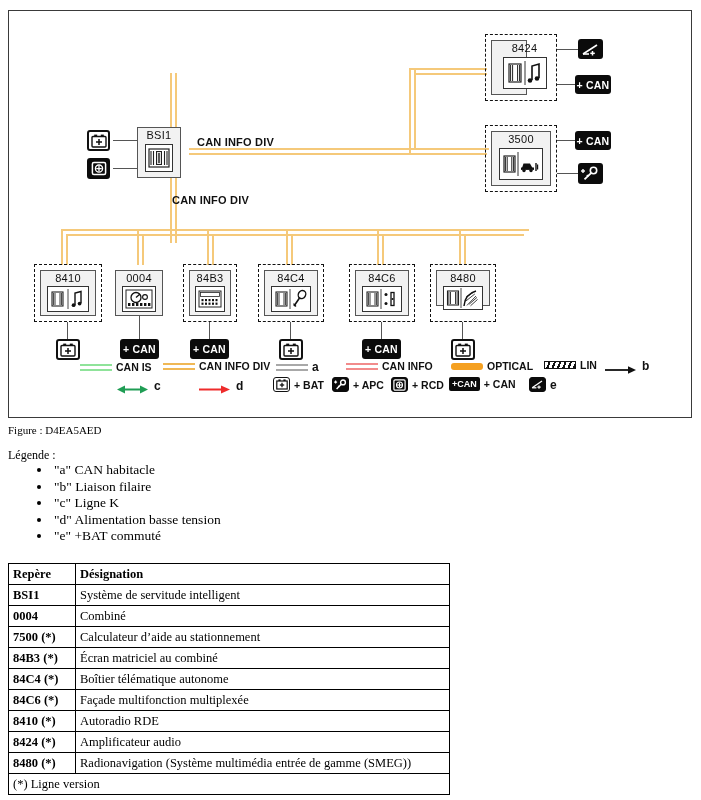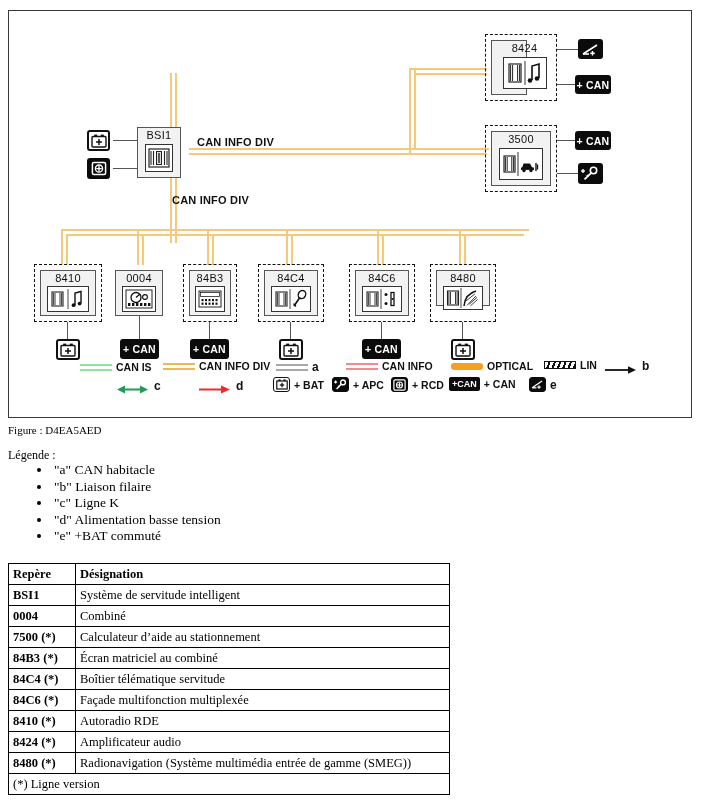--- a/index.html
+++ b/index.html
@@ -541,21 +541,21 @@
     <tr>
         <td class="k">7500 (*)</td>
         <td>Calculateur d’aide au stationnement</td>
       </tr>
     <tr>
         <td class="k">84B3 (*)</td>
         <td>Écran matriciel au combiné</td>
       </tr>
     <tr>
         <td class="k">84C4 (*)</td>
-        <td>Boîtier télématique servitude</td>
+        <td>Boîtier télématique autonome</td>
       </tr>
     <tr>
         <td class="k">84C6 (*)</td>
         <td>Façade multifonction multiplexée</td>
       </tr>
     <tr>
         <td class="k">8410 (*)</td>
         <td>Autoradio RDE</td>
       </tr>
     <tr>

